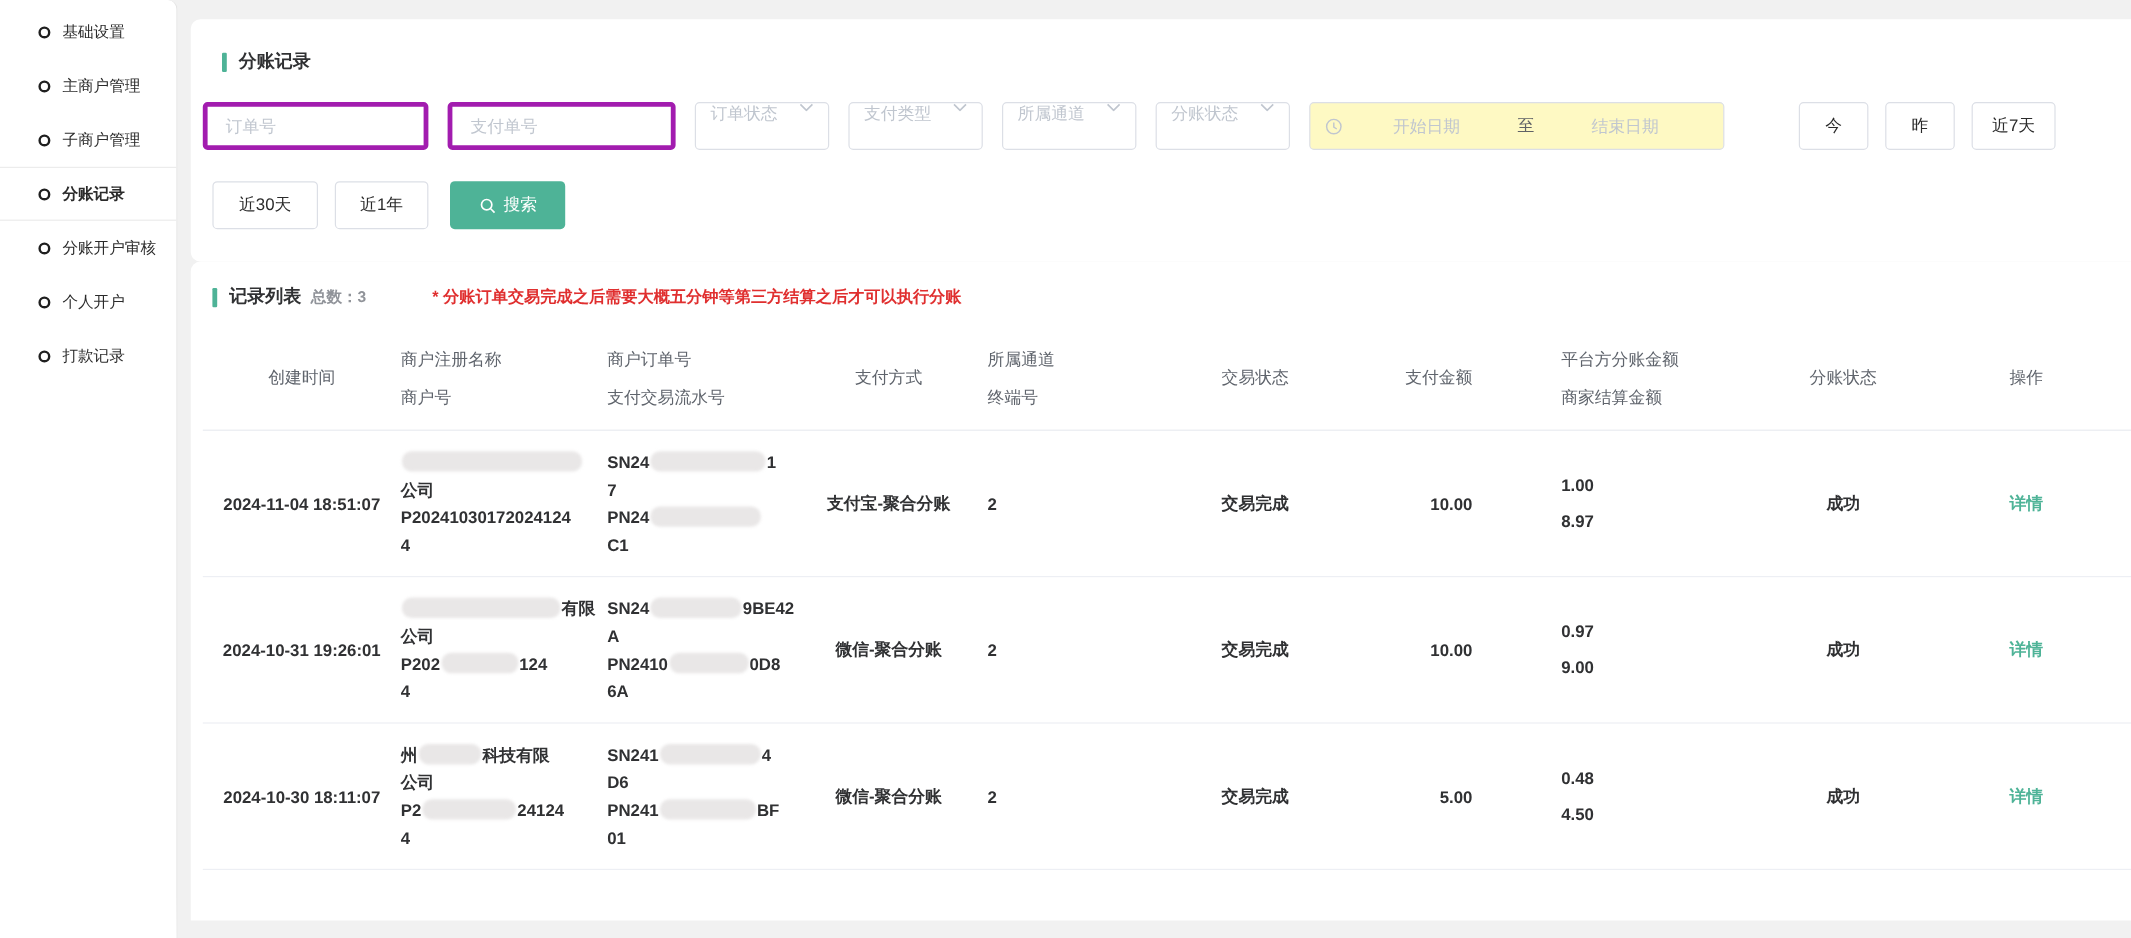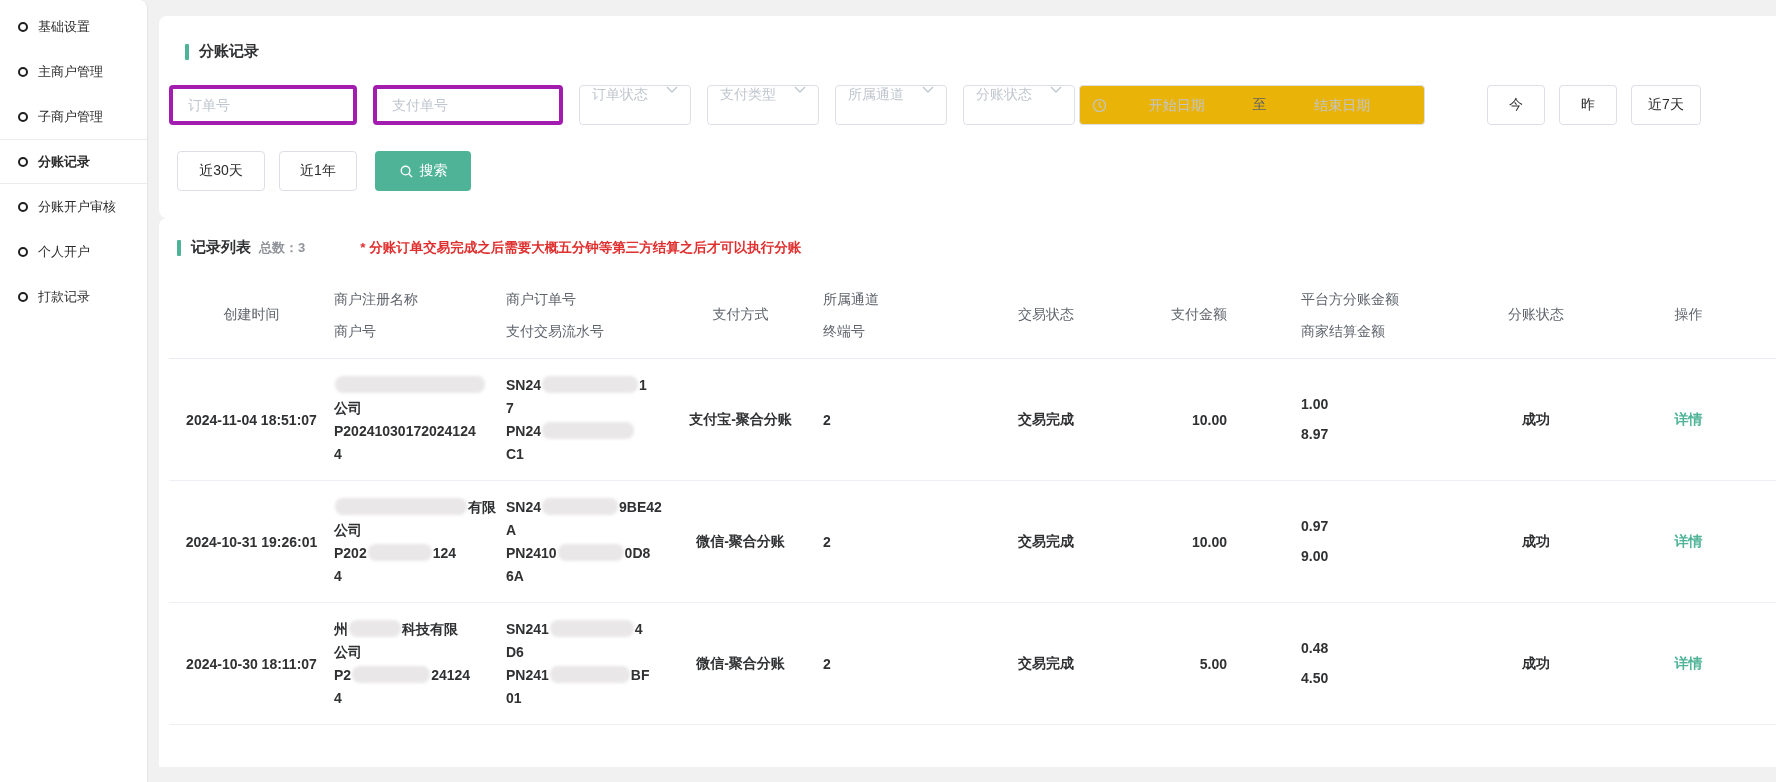--- a/index.html
+++ b/index.html
@@ -10,21 +10,21 @@
     color:#303133; font-size:14px;
   }
   
   .sidebar {
     position:absolute; left:0; top:0; width:148px; height:782px;
     background:#fff; border-right:1px solid #e4e4e4; border-top-right-radius:8px;
     padding-top:4px; z-index:2;
   }
   .side-item {
     height:45px; display:flex; align-items:center; gap:10px;
-    padding-left:18px; font-size:13px; color:#2b2b2b; cursor:pointer;
+    padding-left:32px; font-size:13px; color:#2b2b2b; cursor:pointer;
     white-space:nowrap;
   }
   .side-item .ring {
     width:10px; height:10px; border:2px solid #1f1f1f; border-radius:50%;
     flex:0 0 auto;
   }
   .side-item.active {
     border-top:1px solid #ececec; border-bottom:1px solid #ececec;
     font-weight:bold;
   }
@@ -50,21 +50,21 @@
   .inp::placeholder { color:#c0c6cf; }
   .inp.w1 { width:188px; }
   .inp.w2 { width:190px; margin-left:16px; }
   .sel {
     width:112px; height:40px; border:1px solid #dcdfe6; border-radius:4px;
     margin-left:16px; display:flex; align-items:flex-start; justify-content:space-between;
     padding:0 12px; color:#c0c6cf; font-size:14px; cursor:pointer; background:#fff;
   }
   .daterange {
     width:346px; height:40px; border:1px solid #dcdfe6; border-radius:4px;
-    margin-left:4px; display:flex; align-items:center; padding:0 12px; background:#eab308;
+    margin-left:16px; display:flex; align-items:center; padding:0 12px; background:#fef9c3;
   }
   .daterange .dinp {
     border:none; outline:none; flex:1; text-align:center; font-size:14px;
     color:#606266; min-width:0; background:transparent; font-family:inherit;
   }
   .daterange .dinp::placeholder { color:#c0c6cf; }
   .daterange .sep { color:#606266; font-size:14px; padding:0 6px; }
   .btn {
     height:40px; border:1px solid #dcdfe6; border-radius:4px; background:#fff;
     font-size:14px; color:#2b2b2b; cursor:pointer; display:inline-flex;

